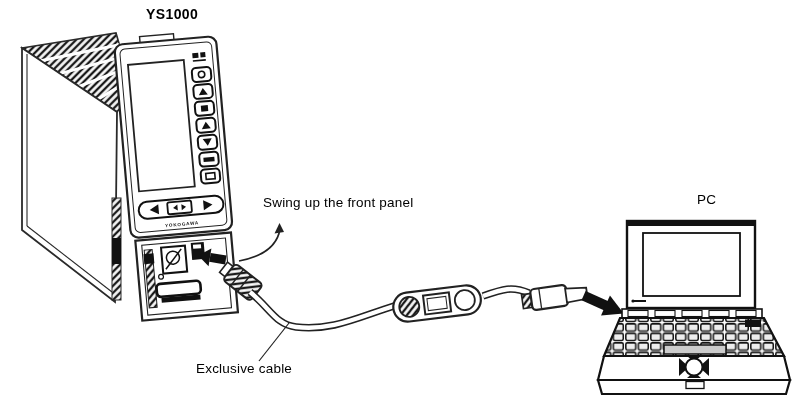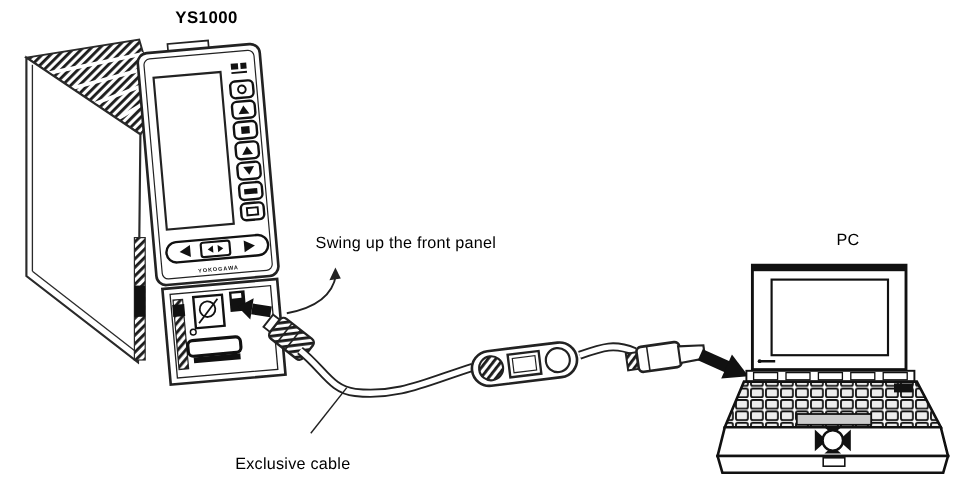--- a/index.html
+++ b/index.html
@@ -200,16 +200,16 @@
 
     <g>
       <polygon points="598,380 790,380 786,394 602,394" fill="#fff" stroke="#111" stroke-width="2.2"></polygon>
       <rect x="686" y="381.5" width="18" height="7" fill="#fff" stroke="#111" stroke-width="1.3"></rect>
     </g>
   </g>
 </svg>
 
 <div class="label title" style="left:146px;top:7px;">YS1000</div>
 <div class="label" style="left:263px;top:196px;">Swing up the front panel</div>
-<div class="label" style="left:196px;top:380px;text-align:right;">Exclusive cable</div>
+<div class="label" style="left:196px;top:362px;text-align:right;">Exclusive cable</div>
 <div class="label" style="left:686px;top:193px;margin-left:11px;">PC</div>
 
 </div>
 
 </body></html>

